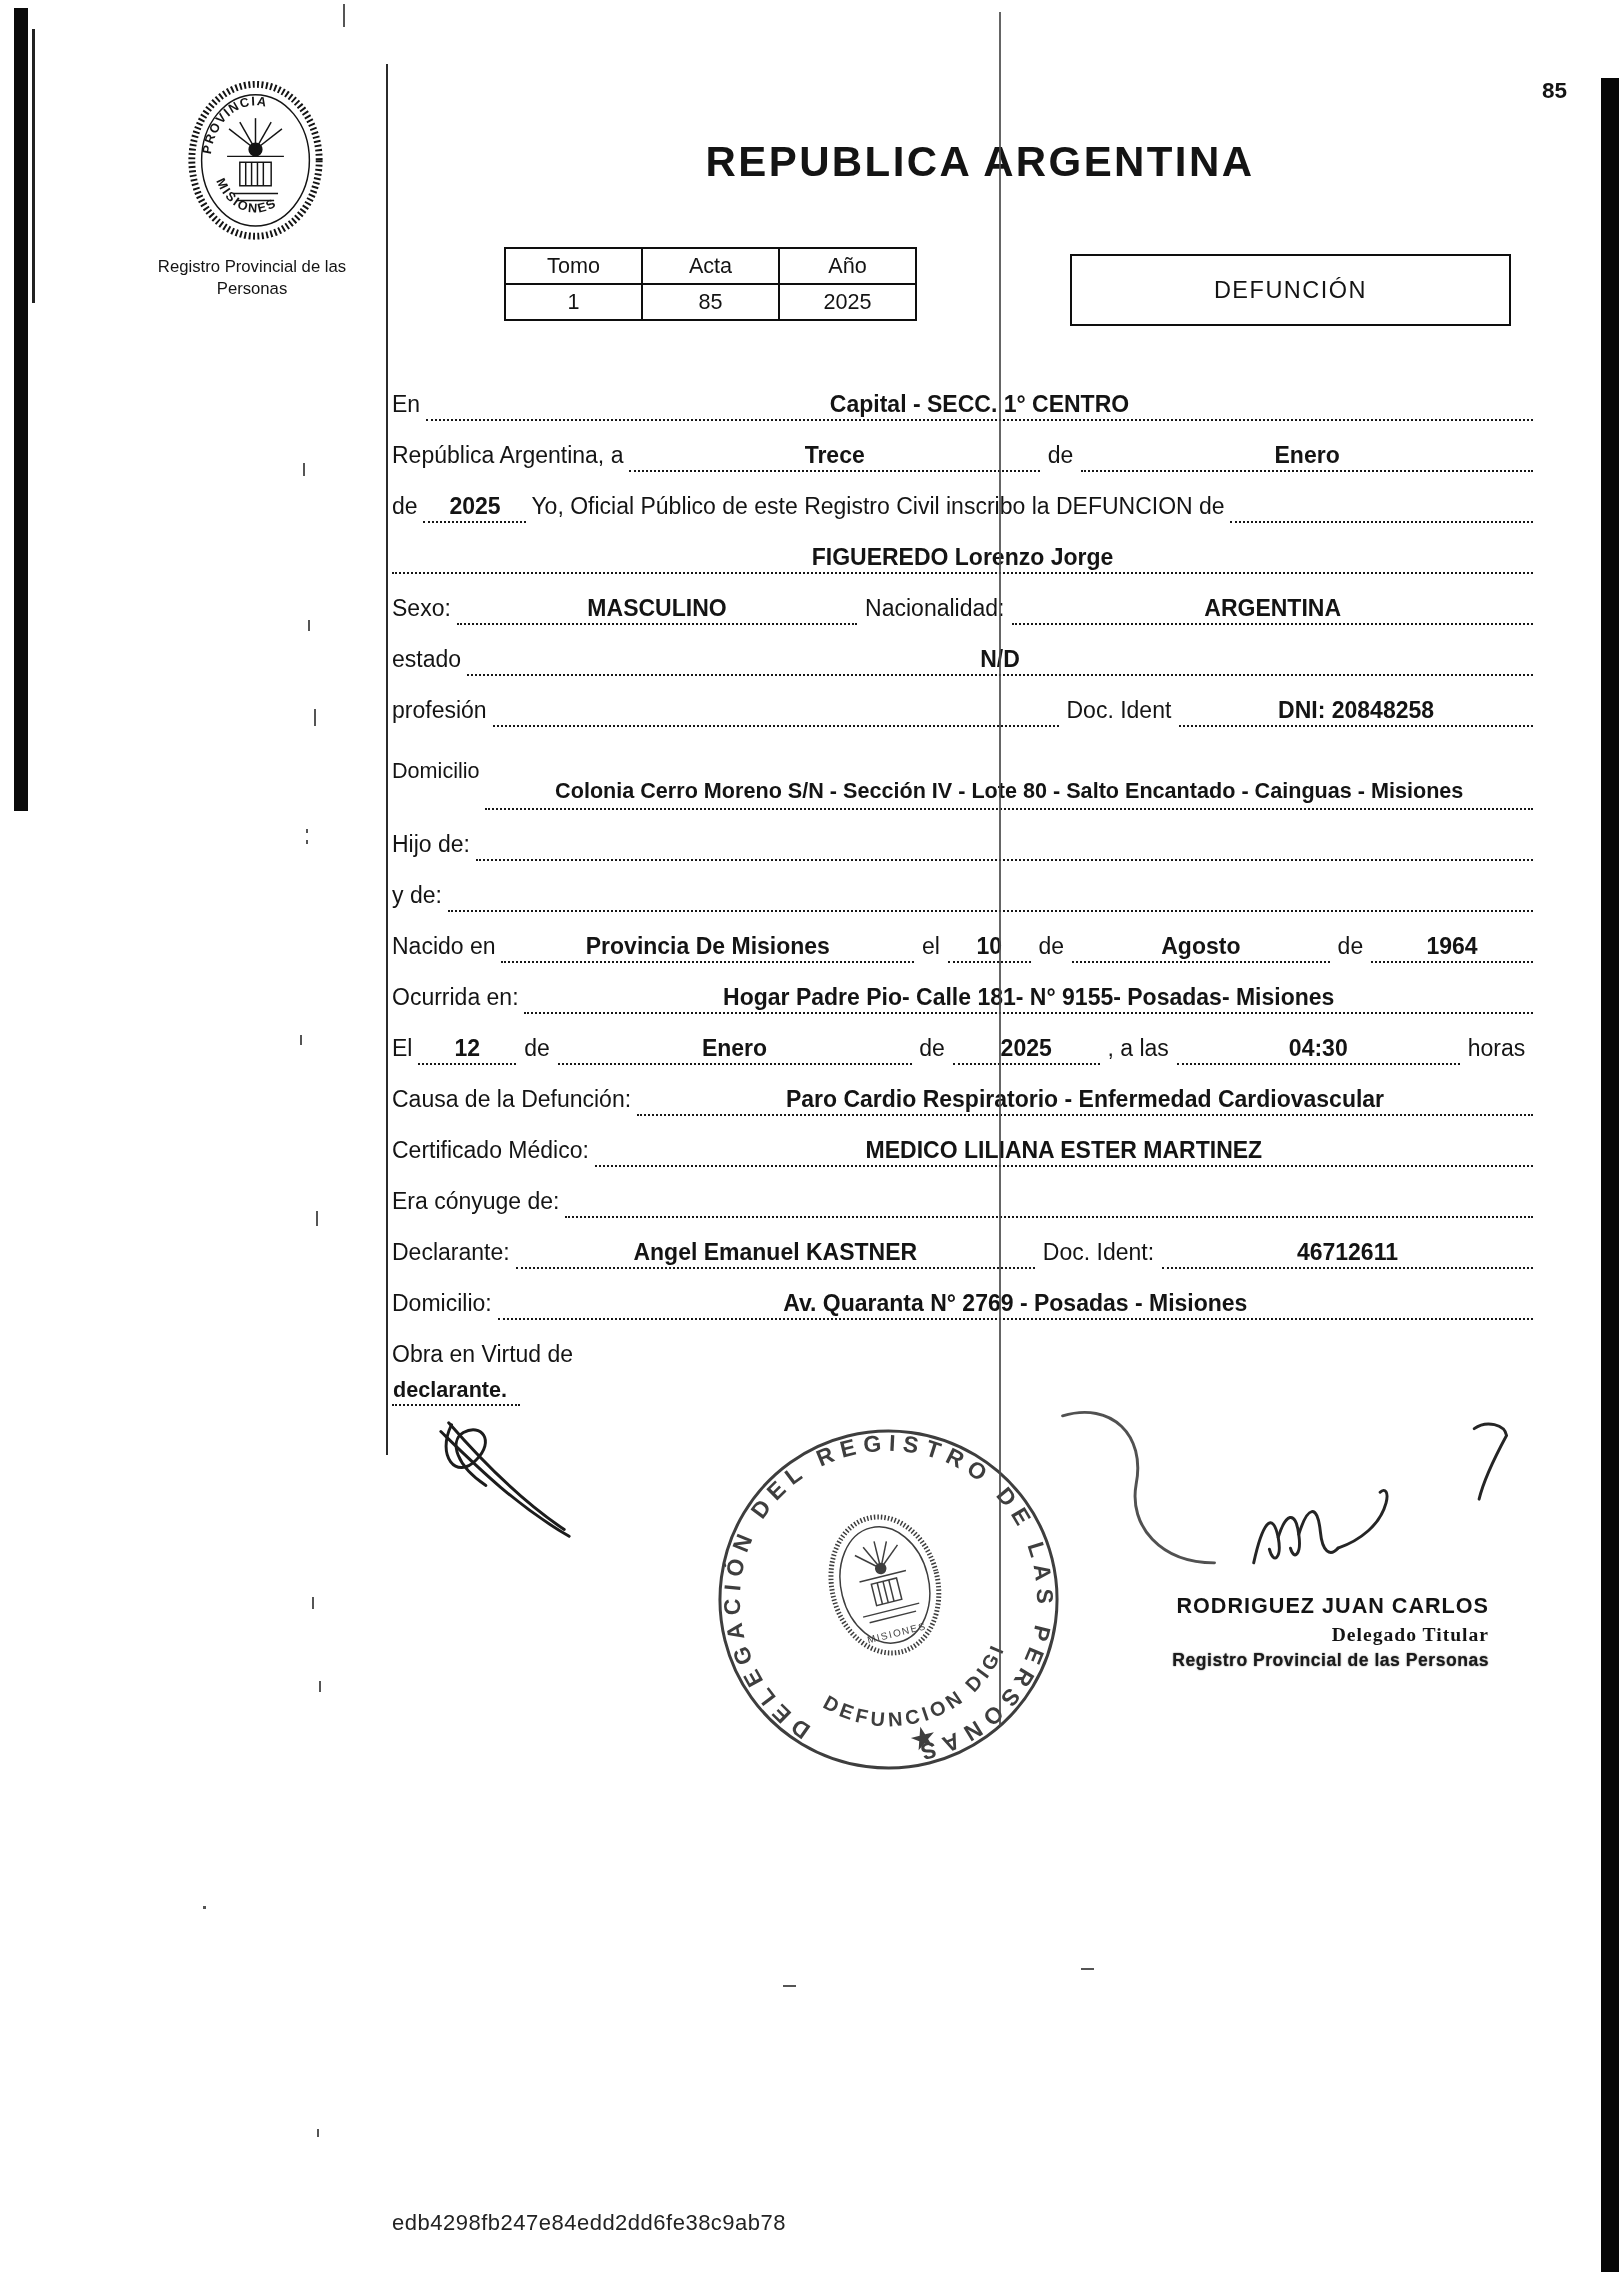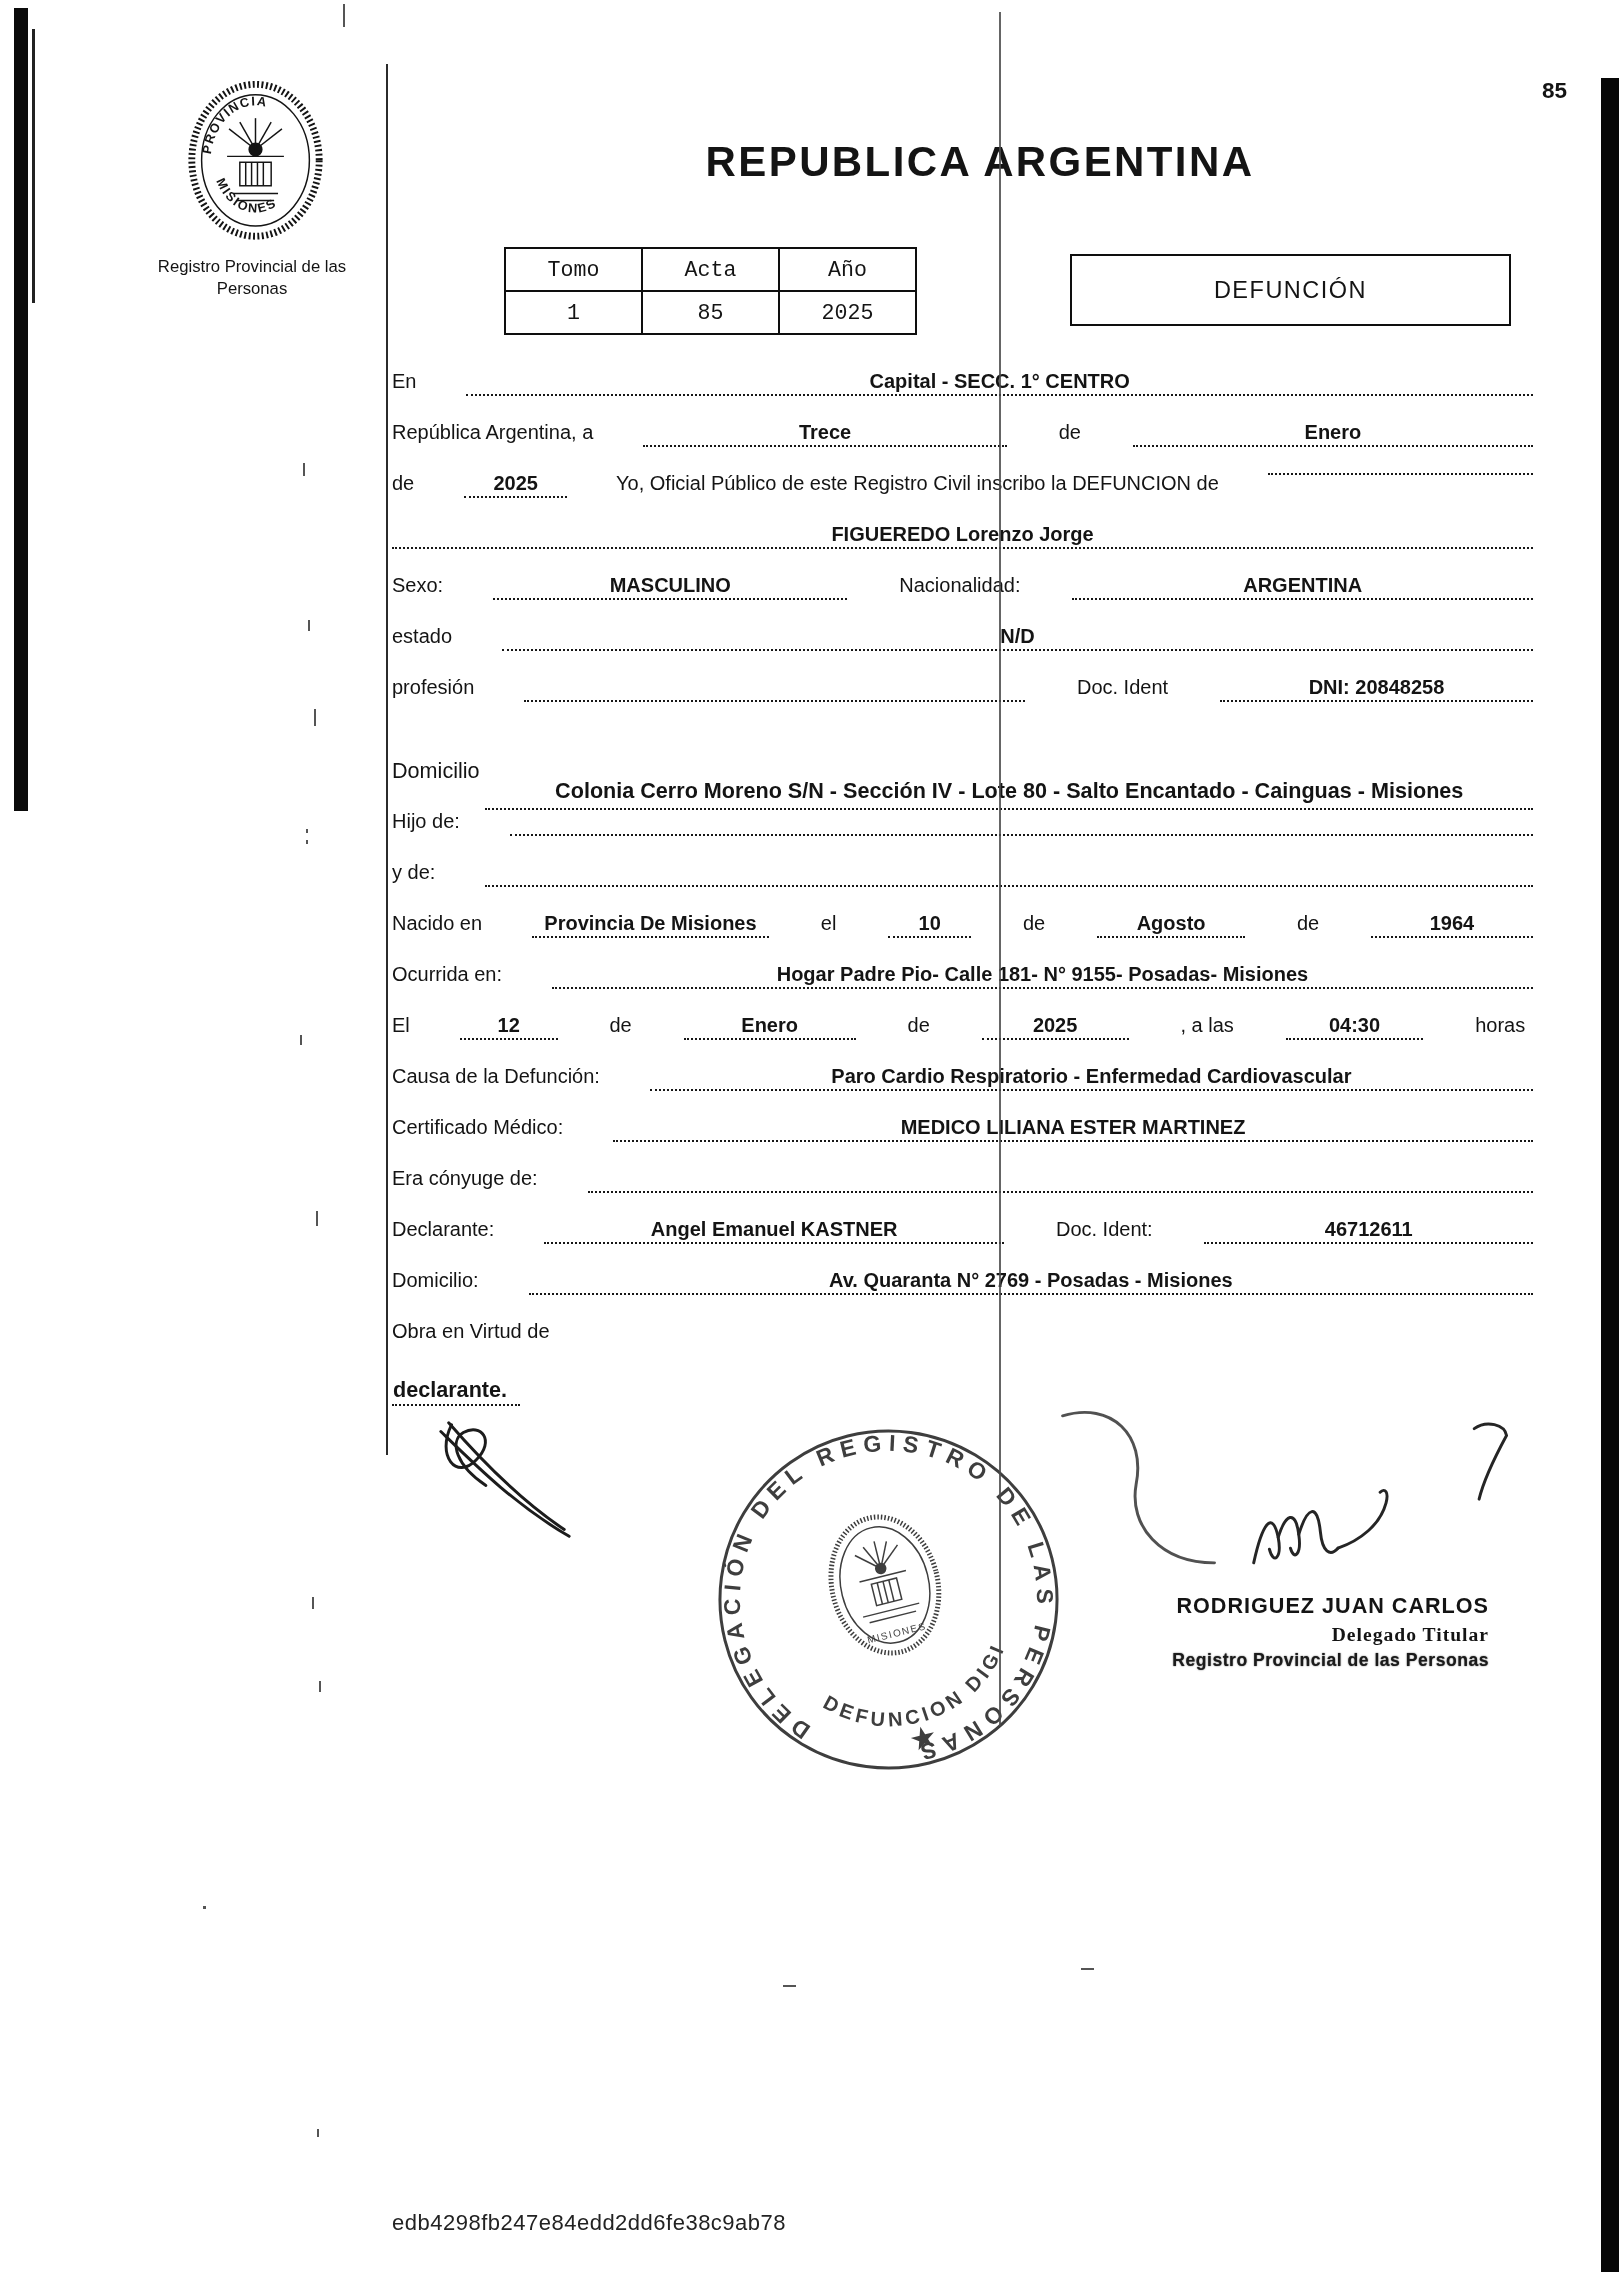--- a/index.html
+++ b/index.html
@@ -19,29 +19,29 @@
   .artifact { position:absolute; background:#555; }
 
   
   .page-number { position:absolute; left:1542px; top:78px; font-size:22.5px; font-weight:600; }
   .seal-svg { position:absolute; left:182px; top:78px; width:147px; height:169px; }
   .seal-caption { position:absolute; left:137px; top:256px; width:230px; text-align:center;
                   font-size:16.7px; line-height:1.3; }
   .doc-title { position:absolute; left:441px; top:138px; width:1078px; text-align:center;
                font-size:42px; font-weight:700; letter-spacing:2.4px; }
   .record-table { position:absolute; left:504px; top:247px; border-collapse:collapse; }
-  .record-table td { width:137px; height:43px; border:2px solid #0e0e0e; text-align:center;
-                     font-size:21.6px; vertical-align:middle;font-family:Liberation Mono, monospace; }
+  .record-table td { width:137px; height:36px; border:2px solid #0e0e0e; text-align:center;
+                     font-size:21.6px; vertical-align:middle; }
   .type-box { position:absolute; left:1070px; top:254px; width:441px; height:72px;
               border:2px solid #0e0e0e; display:flex; align-items:center; justify-content:center;
               font-size:23.5px; letter-spacing:1.5px; font-weight:500; }
 
   
   .form { position:absolute; left:392px; top:370px; width:1141px; z-index:4; }
-  .row { display:flex; align-items:flex-start; height:51px; font-size:20px;gap:44px; }
+  .row { display:flex; align-items:flex-end; height:51px; font-size:23px; }
   .row-tall { display:flex; align-items:flex-end; min-height:83px; font-size:21.6px; }
   .row-short { display:flex; align-items:flex-end; height:35px; font-size:21.6px; }
   .lbl { white-space:nowrap; padding:0 5.9px 2.9px 0; }
   .mid { white-space:nowrap; padding:0 7.8px 2.9px 7.8px; }
   .plain { white-space:nowrap; padding:0 4.9px 2.9px 4.9px; }
   .fill { flex:1 1 0; min-width:0; border-bottom:2px dotted #161616; text-align:center;
           padding-bottom:1px; white-space:nowrap; }
   .fill.wrap { white-space:normal; line-height:1.4; padding-bottom:2px; }
   .val { font-weight:700; padding:0 6.9px; }
   .underdot { font-weight:700; border-bottom:2px dotted #161616; padding:0 12.7px 1px 1px; } .fx08{flex:0.8 1 0;} .fx10{flex:1 1 0;} .fx11{flex:1.1 1 0;}

